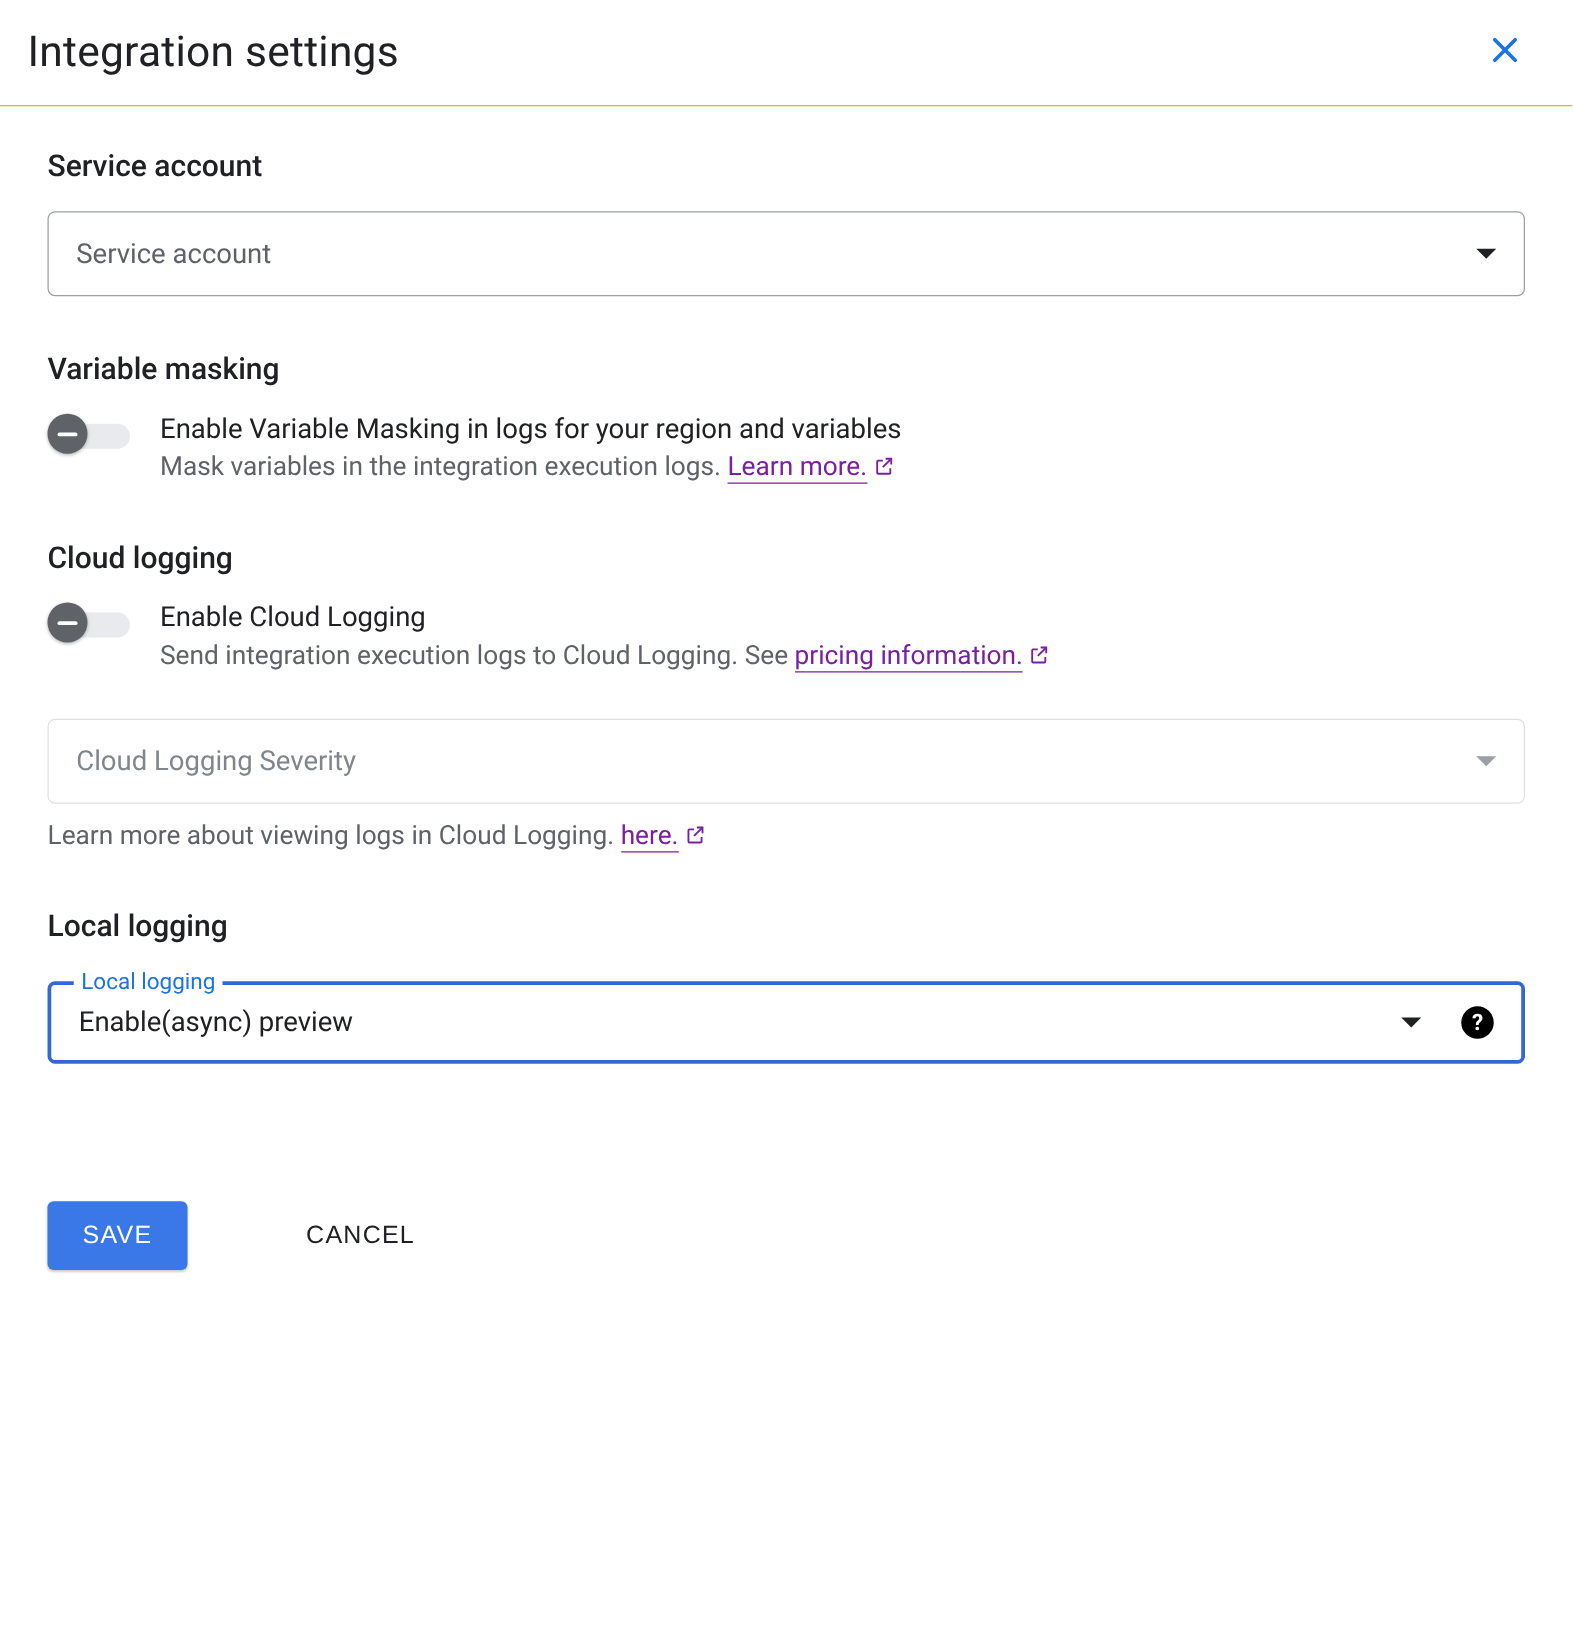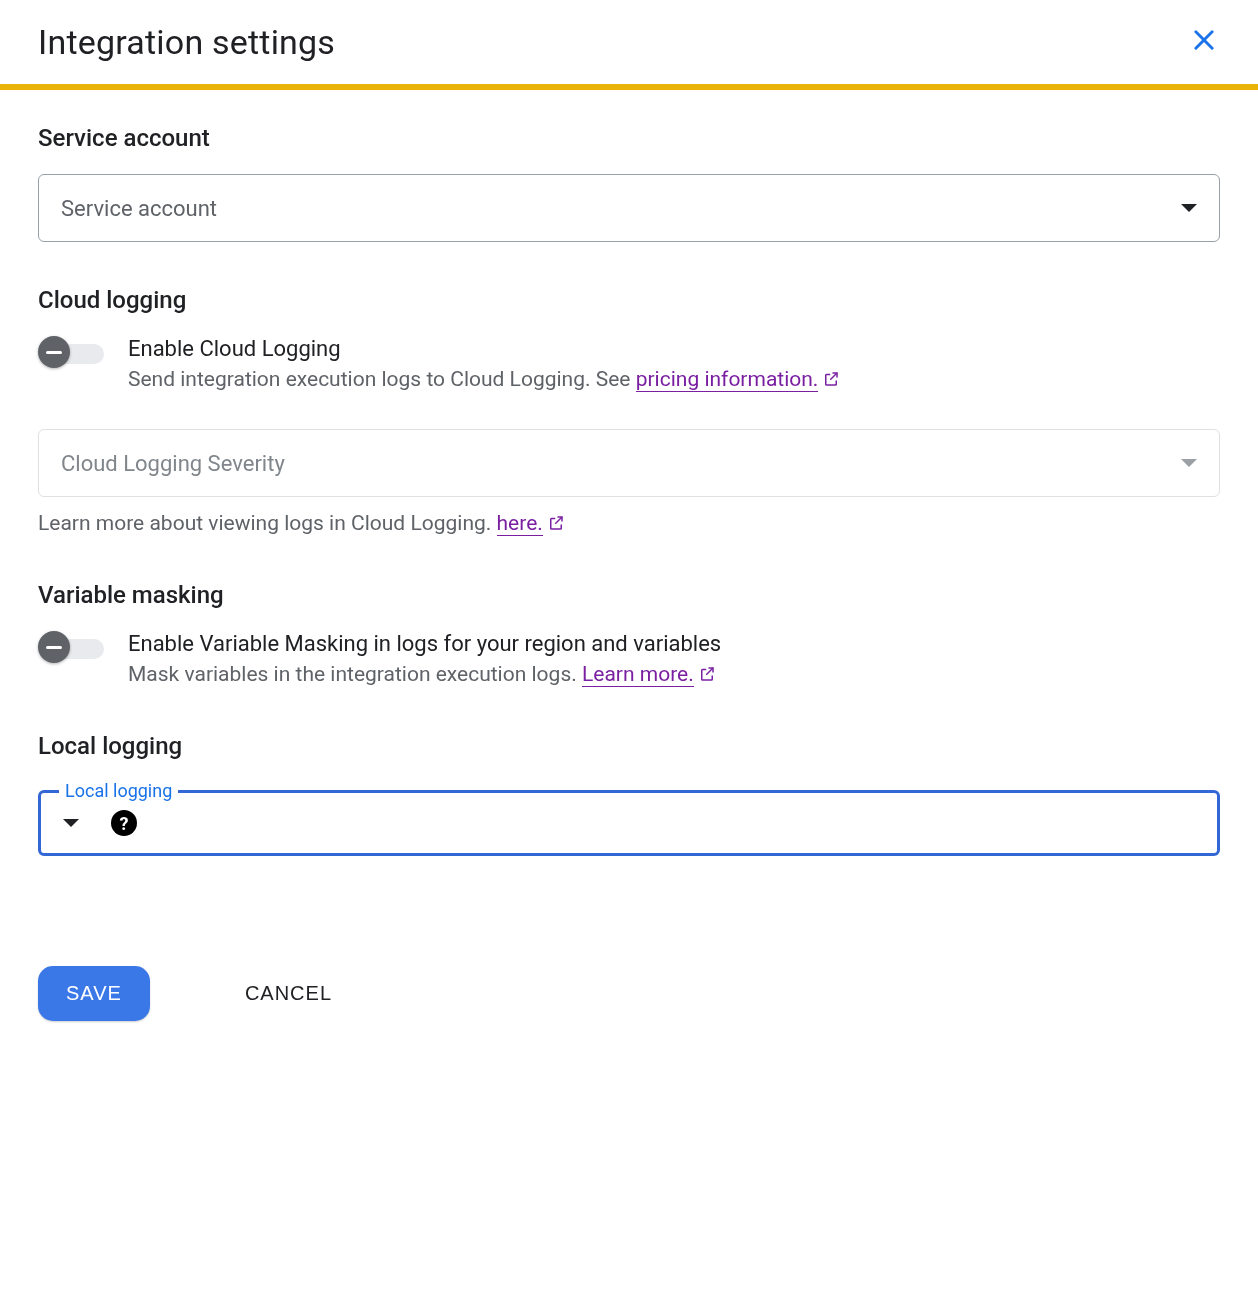--- a/index.html
+++ b/index.html
@@ -7,22 +7,22 @@
     margin: 0;
     font-family: "Google Sans", Roboto, Arial, sans-serif;
     background: #fff;
     color: #202124;
     font-size: 16px;
   }
   .dialog-header {
     display: flex;
     align-items: center;
     justify-content: space-between;
-    padding: 22px 38px 22px 38px;
-    border-bottom: 6px solid #eab308;
+    padding: 22px 38px 22px 22px;
+    border-bottom: 1px solid #eab308;
   }
   .dialog-title {
     font-size: 34px;
     font-weight: 400;
     color: #202124;
     letter-spacing: 0.2px;
   }
   .close-btn {
     width: 32px;
     height: 32px;
@@ -195,21 +195,21 @@
     display: flex;
     align-items: center;
     gap: 44px;
     margin-top: 110px;
     padding-bottom: 40px;
   }
   .btn-primary {
     background: #3b78e7;
     color: #fff;
     border: none;
-    border-radius: 15px;
+    border-radius: 5px;
     padding: 16px 28px;
     font-size: 20px;
     font-weight: 500;
     letter-spacing: 1px;
     cursor: pointer;
     box-shadow: 0 1px 2px rgba(0,0,0,0.2);
   }
   .btn-text {
     background: none;
     border: none;
@@ -238,20 +238,40 @@
 
 <div class="content">
 
   <div class="section-title">Service account</div>
   <div class="select-field">
     <span class="select-placeholder">Service account</span>
     <span class="caret-down"></span>
   </div>
 
   <div class="section">
+    <div class="section-title">Variable masking</div>
+    <div class="toggle-row">
+      <div class="toggle">
+        <div class="toggle-track"></div>
+        <div class="toggle-knob"></div>
+      </div>
+      <div class="toggle-content">
+        <div class="toggle-label">Enable Variable Masking in logs for your region and variables</div>
+        <div class="toggle-help">
+          <span>Mask variables in the integration execution logs. </span><a class="link">Learn more.</a><span class="ext-icon"><svg viewBox="0 0 24 24" fill="none" stroke="currentColor" stroke-width="2">
+                <path d="M14 4h6v6"></path>
+                <path d="M20 4l-9 9"></path>
+                <path d="M19 14v5a1 1 0 0 1-1 1H6a1 1 0 0 1-1-1V7a1 1 0 0 1 1-1h5"></path>
+              </svg></span>
+        </div>
+      </div>
+    </div>
+  </div>
+
+  <div class="section">
     <div class="section-title">Cloud logging</div>
     <div class="toggle-row">
       <div class="toggle">
         <div class="toggle-track"></div>
         <div class="toggle-knob"></div>
       </div>
       <div class="toggle-content">
         <div class="toggle-label">Enable Cloud Logging</div>
         <div class="toggle-help">
           <span>Send integration execution logs to Cloud Logging. See </span><a class="link">pricing information.</a><span class="ext-icon"><svg viewBox="0 0 24 24" fill="none" stroke="currentColor" stroke-width="2">
@@ -272,43 +292,24 @@
         <span>Learn more about viewing logs in Cloud Logging. </span><a class="link">here.</a><span class="ext-icon"><svg viewBox="0 0 24 24" fill="none" stroke="currentColor" stroke-width="2">
               <path d="M14 4h6v6"></path>
               <path d="M20 4l-9 9"></path>
               <path d="M19 14v5a1 1 0 0 1-1 1H6a1 1 0 0 1-1-1V7a1 1 0 0 1 1-1h5"></path>
             </svg></span>
       </div>
     </div>
   </div>
 
   <div class="section">
-    <div class="section-title">Variable masking</div>
-    <div class="toggle-row">
-      <div class="toggle">
-        <div class="toggle-track"></div>
-        <div class="toggle-knob"></div>
-      </div>
-      <div class="toggle-content">
-        <div class="toggle-label">Enable Variable Masking in logs for your region and variables</div>
-        <div class="toggle-help">
-          <span>Mask variables in the integration execution logs. </span><a class="link">Learn more.</a><span class="ext-icon"><svg viewBox="0 0 24 24" fill="none" stroke="currentColor" stroke-width="2">
-                <path d="M14 4h6v6"></path>
-                <path d="M20 4l-9 9"></path>
-                <path d="M19 14v5a1 1 0 0 1-1 1H6a1 1 0 0 1-1-1V7a1 1 0 0 1 1-1h5"></path>
-              </svg></span>
-        </div>
-      </div>
-    </div>
-  </div>
-
-  <div class="section">
     <div class="section-title">Local logging</div>
     <div class="outlined-select">
       <div class="outlined-label">Local logging</div>
+      <div class="outlined-value">Enable(async) preview</div>
       <span class="caret-down"></span>
       <div class="help-circle">?</div>
     </div>
   </div>
 
   <div class="actions">
     <button class="btn-primary">SAVE</button>
     <button class="btn-text">CANCEL</button>
   </div>
 

